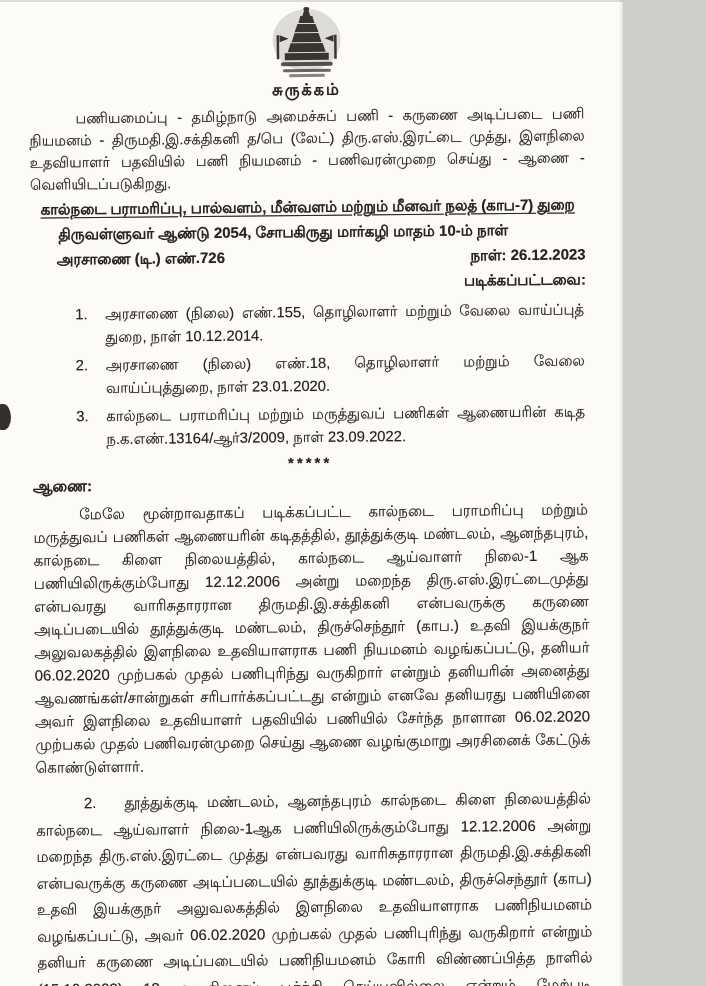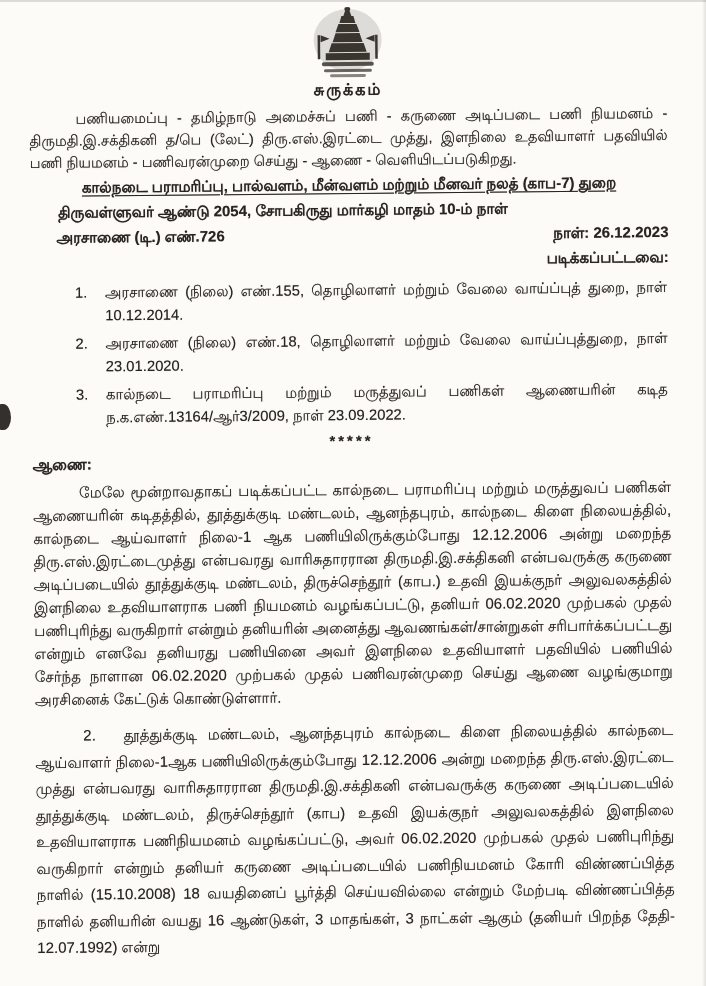--- a/index.html
+++ b/index.html
@@ -1,19 +1,19 @@
 <!DOCTYPE html>
 <html><head>
 <meta charset="utf-8">
 <style>
   html, body { margin: 0; padding: 0; }
   body { background: #cfcdc9; }
 
   .page {
-    width: 706px;
+    width: 623px;
     height: 986px;
     position: relative;
     overflow: hidden;
     background: #fcfbf7;
     color: #282521;
     font-family: "Liberation Sans", "DejaVu Sans", sans-serif;
   }
 
   .content {
     position: absolute;

